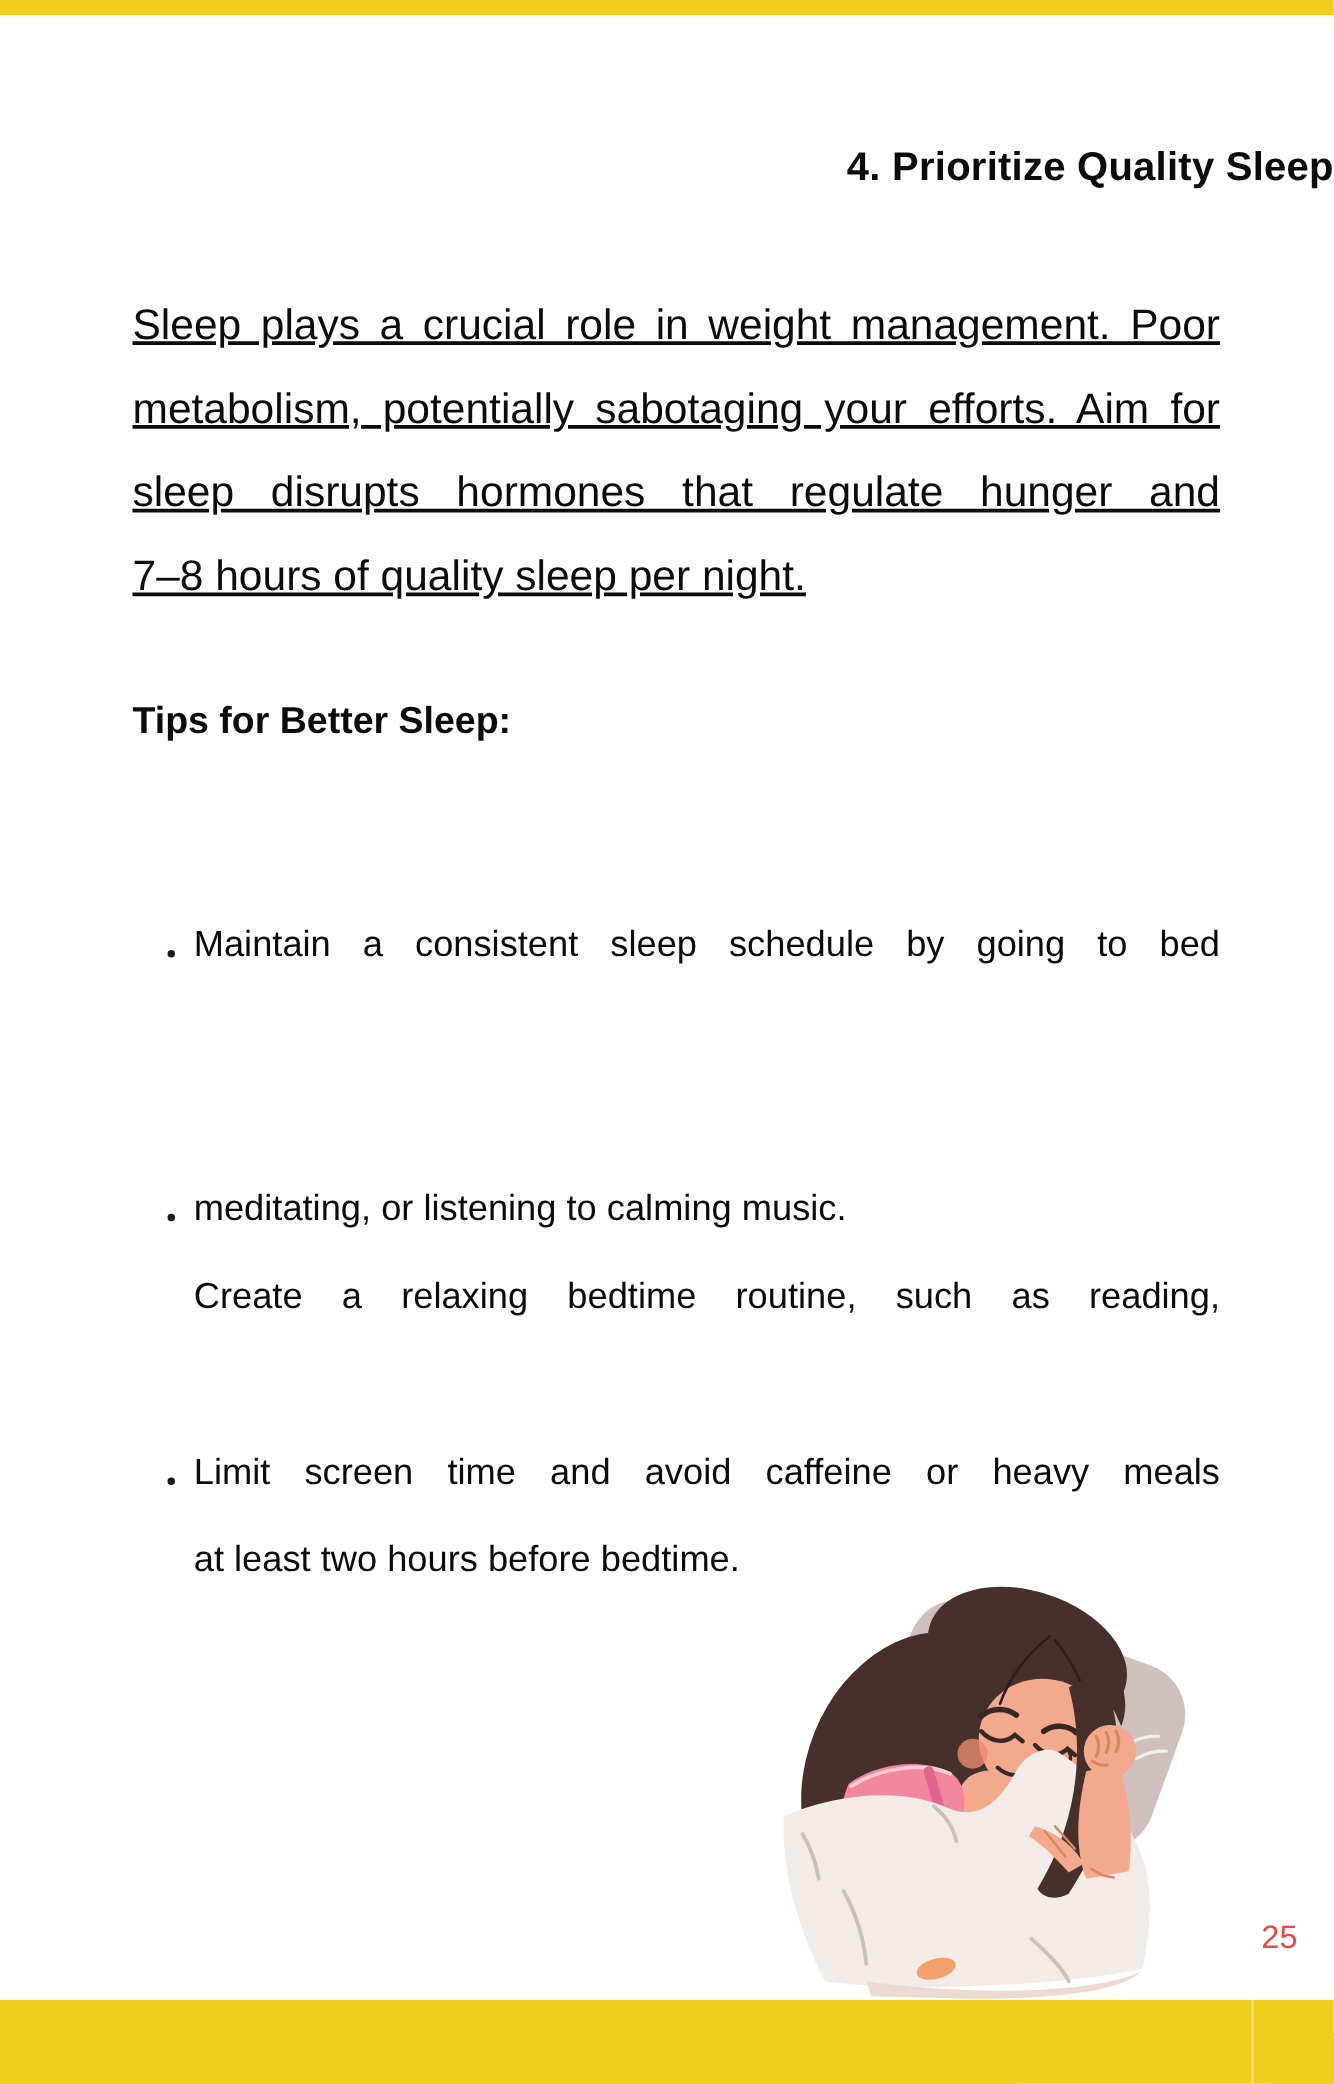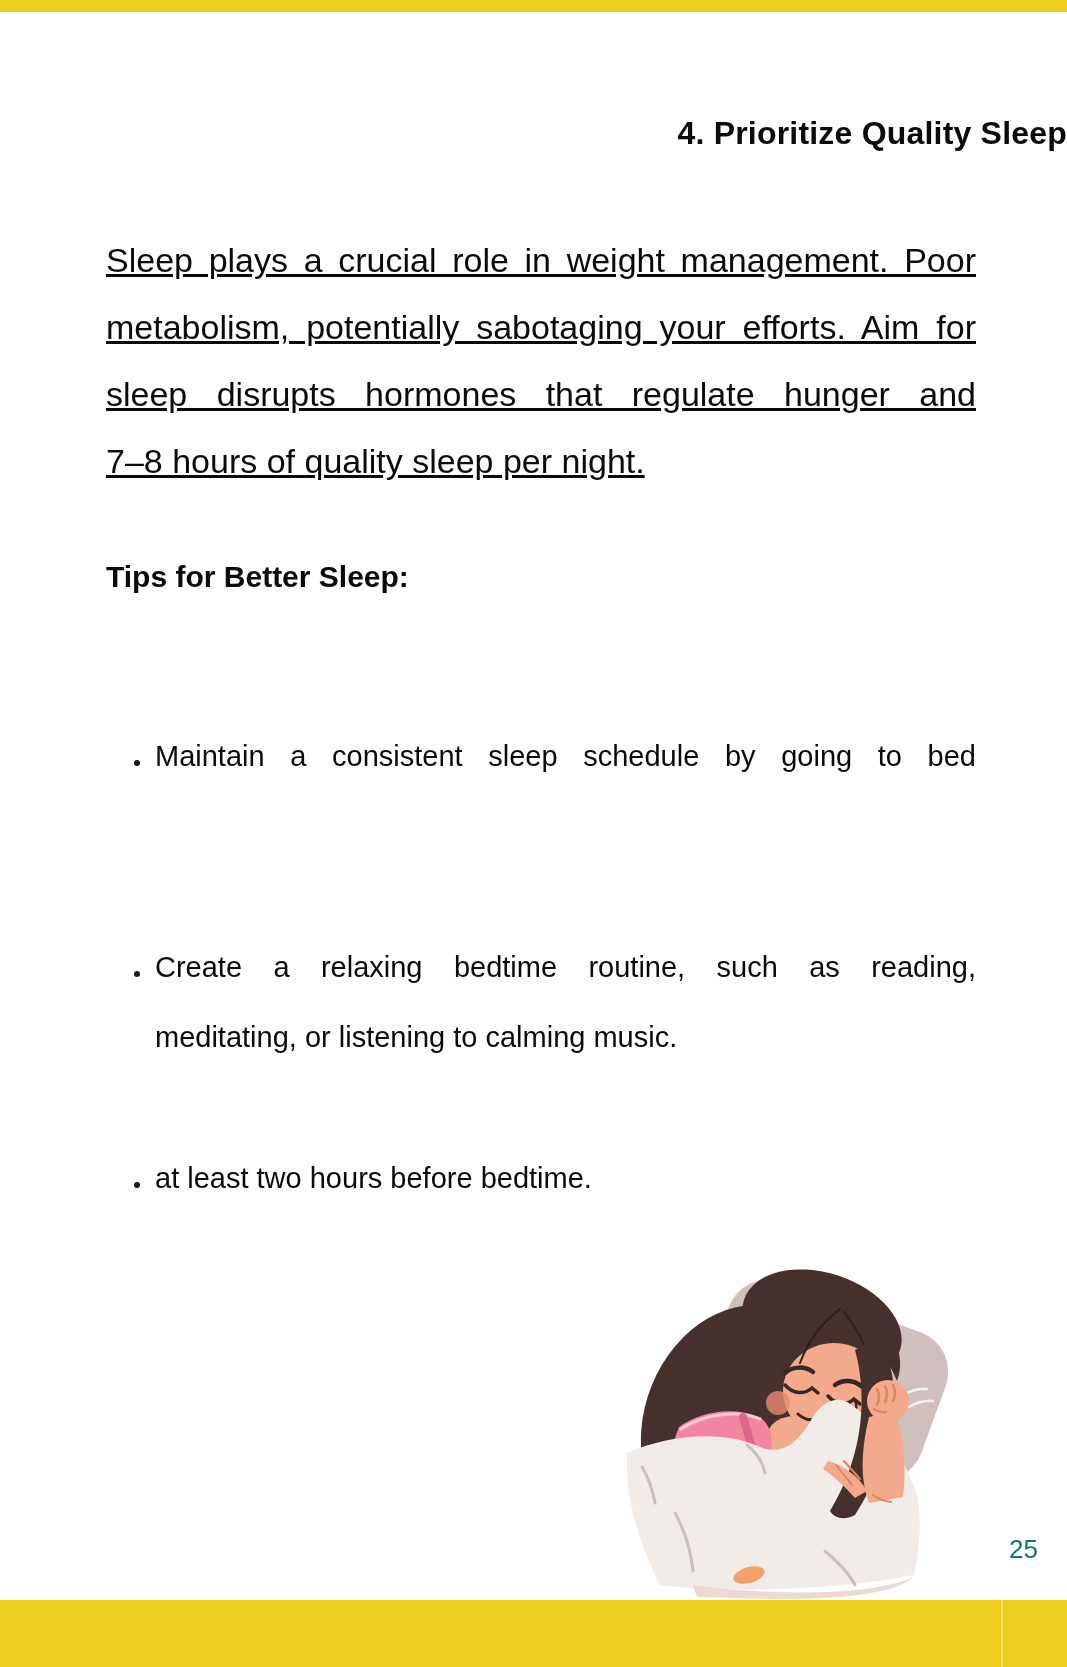--- a/index.html
+++ b/index.html
@@ -35,21 +35,21 @@
   .bullet-3{top:1143px;}
   .dot{
     position:absolute;left:28px;top:39px;width:6px;height:6px;
     border-radius:50%;background:#1a1a1a;
   }
   .illustration{position:absolute;left:597px;top:1195px;width:470px;height:405px;}
   .footer-bar{position:absolute;left:0;top:1600px;width:1067px;height:67px;}
   .footer-seam{position:absolute;left:1001px;top:1600px;width:2px;height:67px;background:rgba(255,255,255,.35);}
   .page-num{
     position:absolute;right:29px;top:1516px;height:78px;line-height:67px;
-    font-size:26px;color:#0f766e;
+    font-size:26px;color:#ef4444;
   }
 </style>
 </head>
 <body>
 
 <div class="top-strip accent"></div>
 
 <h1 class="title">4. Prioritize Quality Sleep</h1>
 
 <div class="para">
@@ -61,26 +61,27 @@
 
 <div class="tips-heading">Tips for Better Sleep:</div>
 
 <div class="bullet bullet-1">
   <span class="dot"></span>
   <div class="jline">Maintain a consistent sleep schedule by going to bed</div>
 </div>
 
 <div class="bullet bullet-2">
   <span class="dot"></span>
+  <div class="jline last">meditating, or listening to calming music.</div>
   <div class="jline">Create a relaxing bedtime routine, such as reading,</div>
-  <div class="jline last">meditating, or listening to calming music.</div>
 </div>
 
 <div class="bullet bullet-3">
   <span class="dot"></span>
+  <div class="jline">Limit screen time and avoid caffeine or heavy meals</div>
   <div class="jline last">at least two hours before bedtime.</div>
 </div>
 
 <svg class="illustration" viewBox="0 0 470 405" xmlns="http://www.w3.org/2000/svg" aria-hidden="true">
 
   <rect x="112.5" y="107.5" width="231" height="155" rx="42" fill="#CFC0BE" transform="rotate(20 228 185)"></rect>
 
   <g stroke="#ffffff" stroke-width="2.5" stroke-linecap="round" fill="none" opacity=".75">
     <path d="M126,141 q12,-9 26,-10"></path>
     <path d="M133,153 q12,-9 26,-10"></path>

